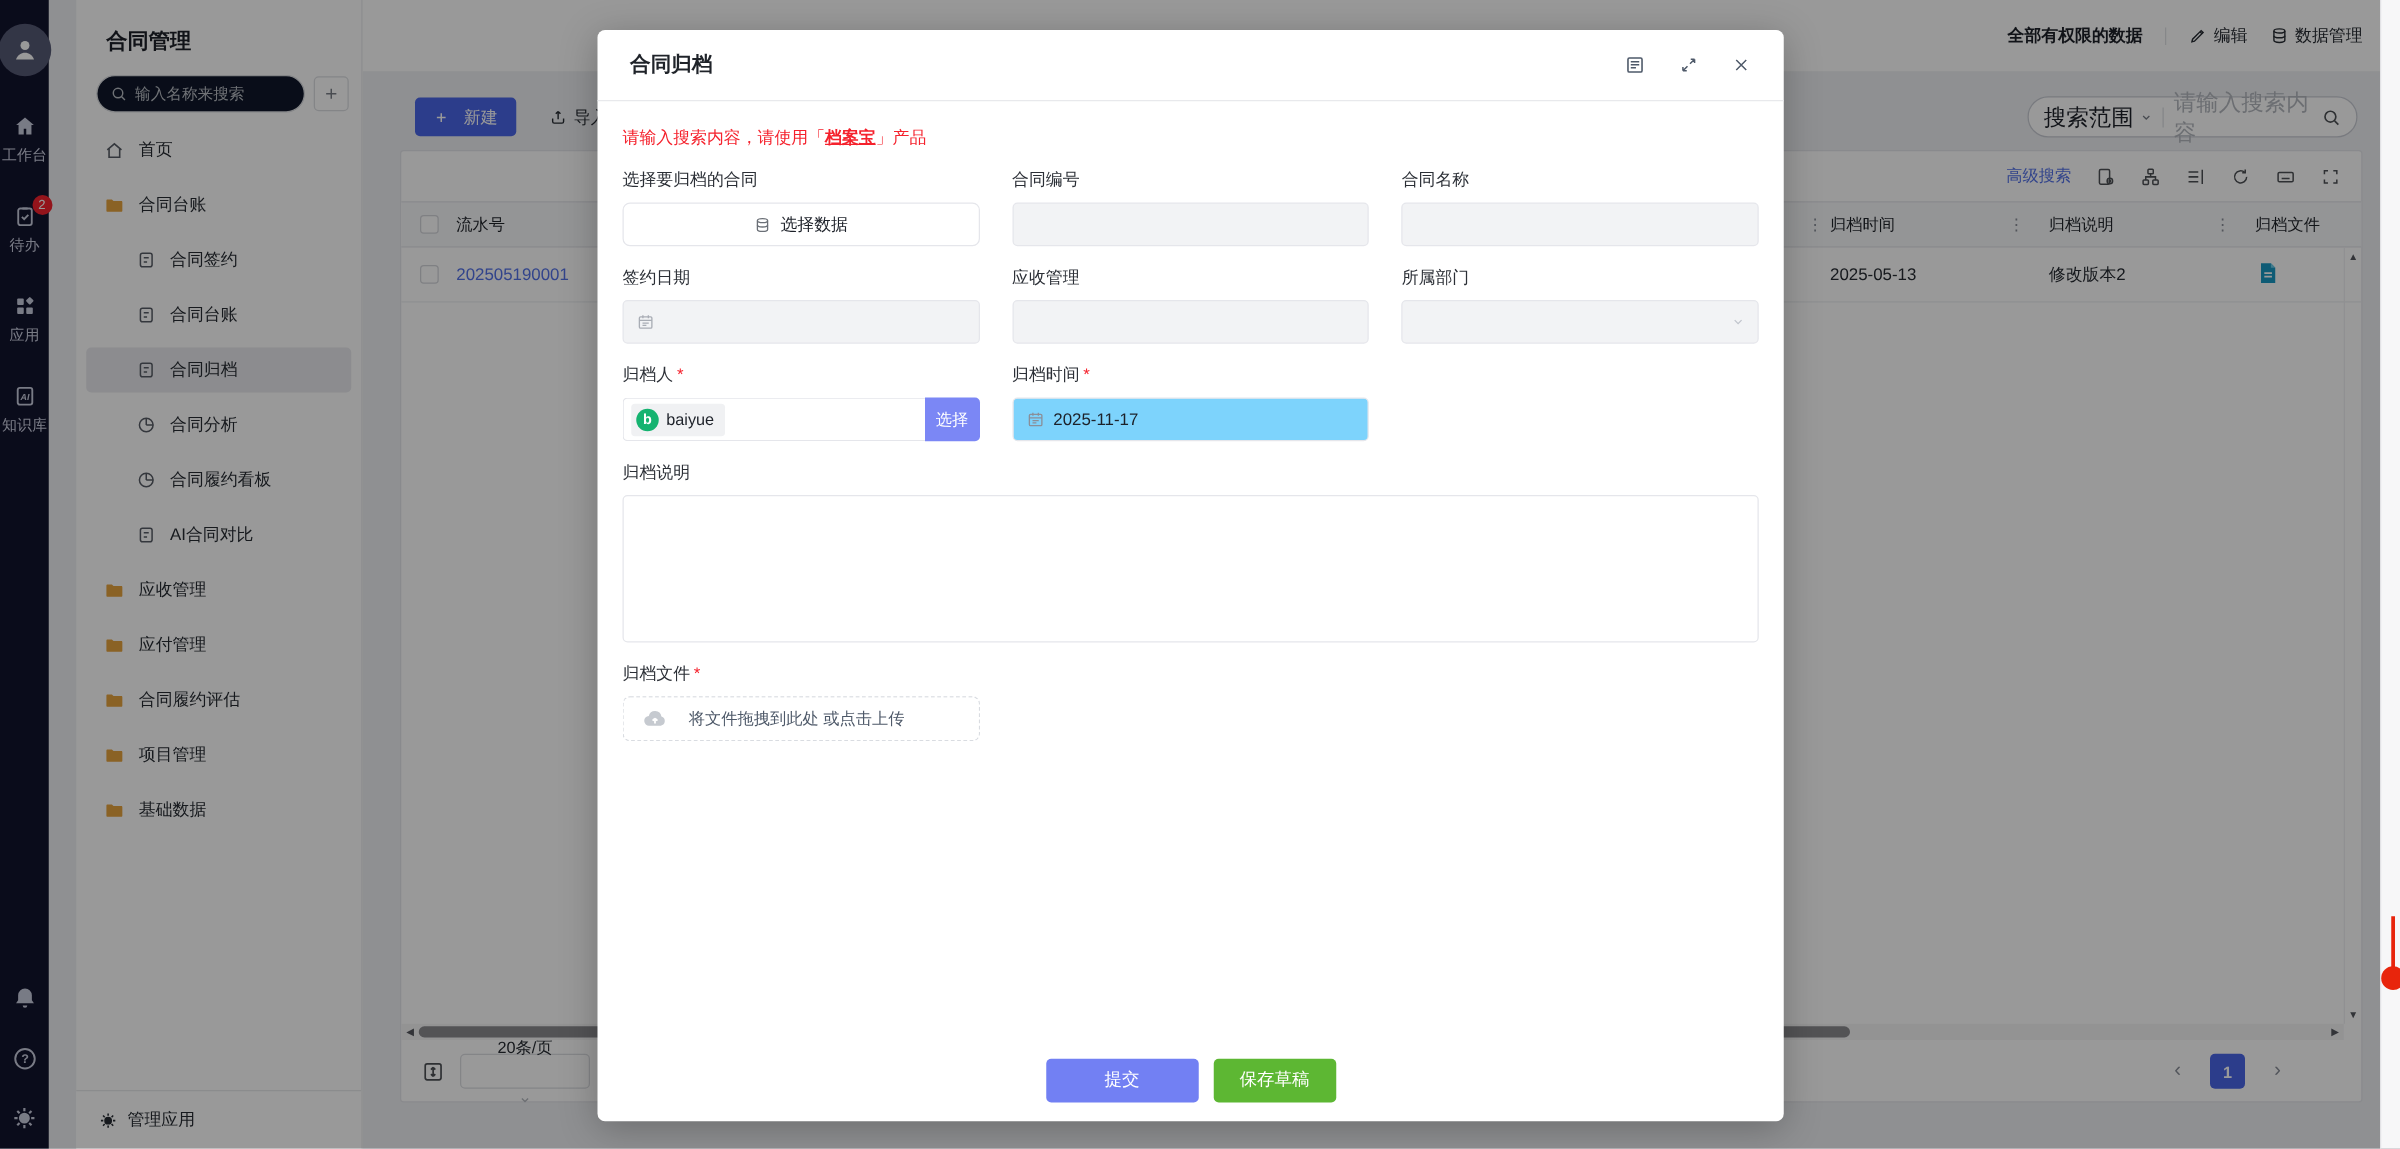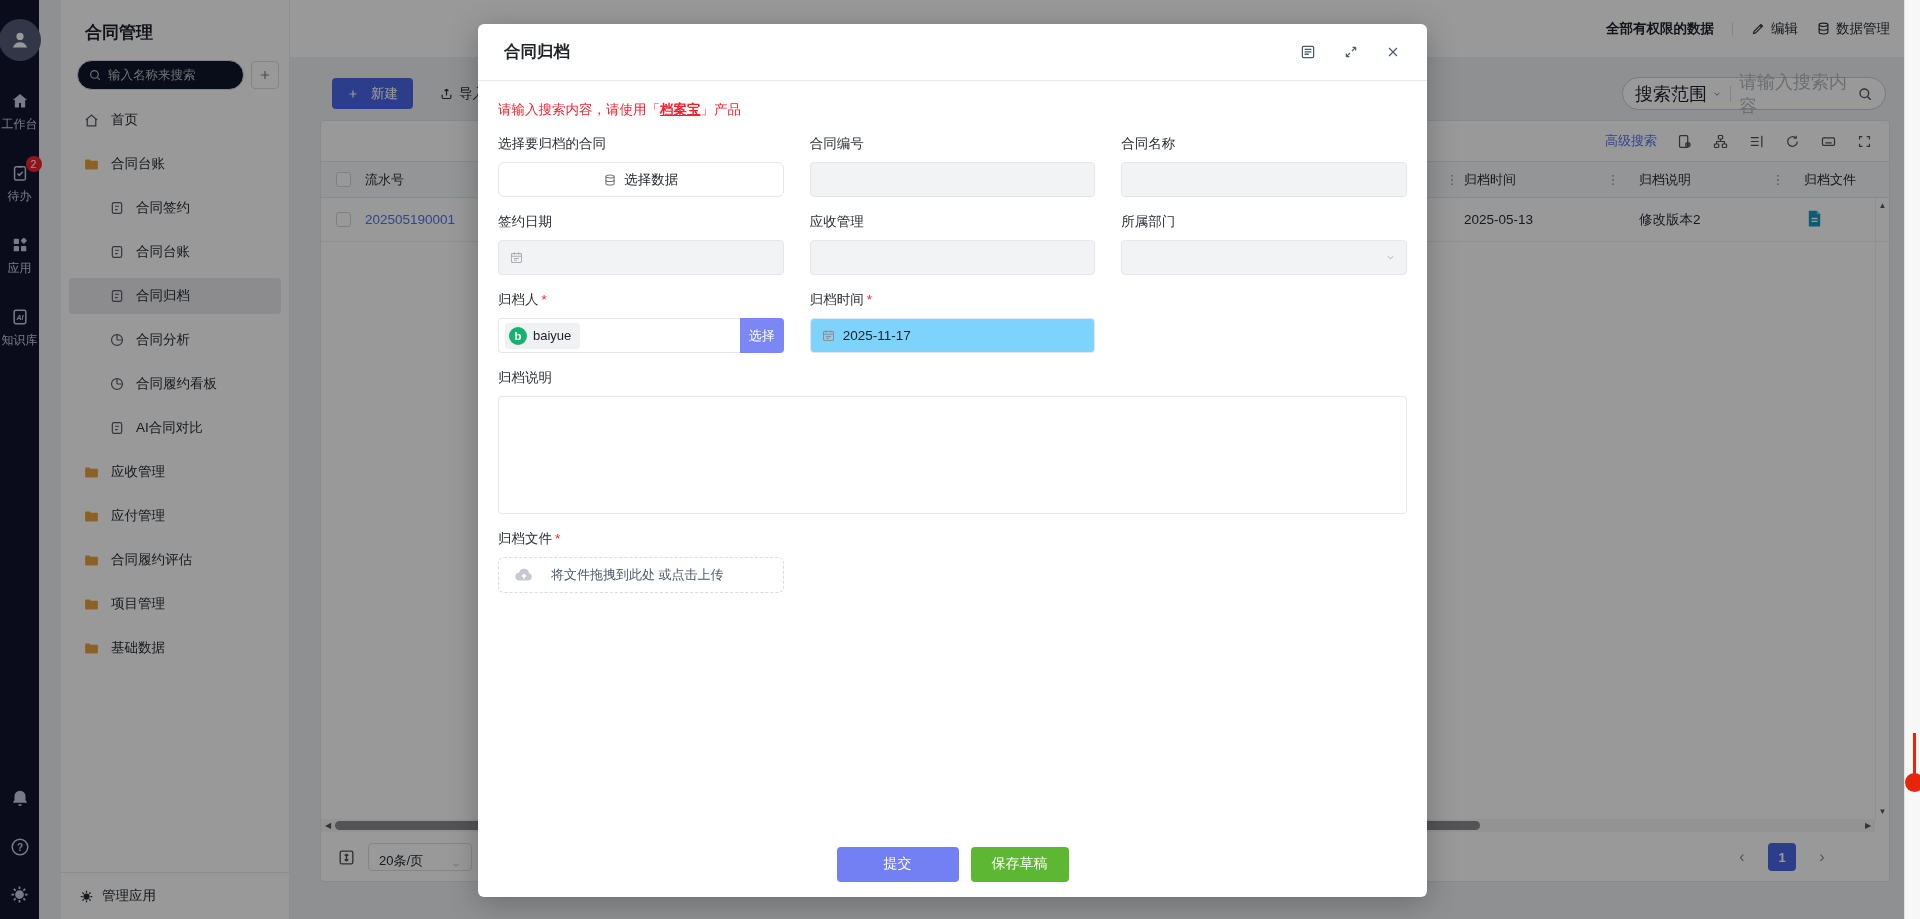--- a/index.html
+++ b/index.html
@@ -56,21 +56,21 @@
   .col-dots { width:24px; color:#8a8f99; cursor:pointer; font-size:13px; text-align:center; }
   .col-date { width:175px; display:flex; align-items:center; justify-content:space-between; padding-right:14px; }
   .col-note { width:165px; display:flex; align-items:center; justify-content:space-between; padding-right:14px; }
   .col-file { width:85px; }
   .link-blue { color:#5472e8; cursor:pointer; }
   .vrail { position:absolute; right:0; top:77px; bottom:62px; width:14px; border-left:1px solid #f0f1f3; display:flex; flex-direction:column; justify-content:space-between; align-items:center; padding:3px 0; color:#55585e; font-size:8px; }
   .hscroll { position:absolute; left:0; right:14px; bottom:49px; height:13px; display:flex; align-items:center; background:#f5f5f6; }
   .hs-arrow { width:14px; text-align:center; font-size:8px; color:#55585e; cursor:pointer; }
   .hs-thumb { height:9px; width:1145px; background:#8a8a8e; border-radius:5px; cursor:pointer; }
   .pager { position:absolute; left:0; right:0; bottom:0; height:48px; display:flex; align-items:center; padding:0 55px 0 16px; }
-  .page-size { margin-left:12px; width:104px; height:28px; border:1px solid #dcdee2; border-radius:4px; display:flex; align-items:flex-end; justify-content:center; gap:28px; font-size:13px; color:#272c33; cursor:pointer; }
+  .page-size { margin-left:12px; width:104px; height:28px; border:1px solid #dcdee2; border-radius:4px; display:flex; align-items:center; justify-content:center; gap:28px; font-size:13px; color:#272c33; cursor:pointer;flex-direction:column; }
   .pager-right { margin-left:auto; display:flex; align-items:center; gap:14px; }
   .pg-nav { color:#8a8f99; font-size:16px; cursor:pointer; width:24px; text-align:center; }
   .pg-num { width:28px; height:28px; background:#4a66e8; color:#fff; border-radius:4px; display:flex; align-items:center; justify-content:center; font-size:13px; font-weight:700; cursor:pointer; }
 
   
   .overlay { position:absolute; inset:0; background:rgba(0,0,0,0.4); z-index:40; }
   .page-scrollbar { position:absolute; right:0; top:0; bottom:0; width:16px; background:#f7f7f8; border-left:1px solid #e3e3e6; z-index:45; }
   .scroll-pin { position:absolute; right:-7px; top:733px; z-index:46; width:24px; }
   .pin-line { width:3px; height:42px; background:#e8250c; margin-left:10px; }
   .pin-dot { width:19px; height:19px; border-radius:50%; background:#e8250c; margin-left:2px; margin-top:-2px; }

